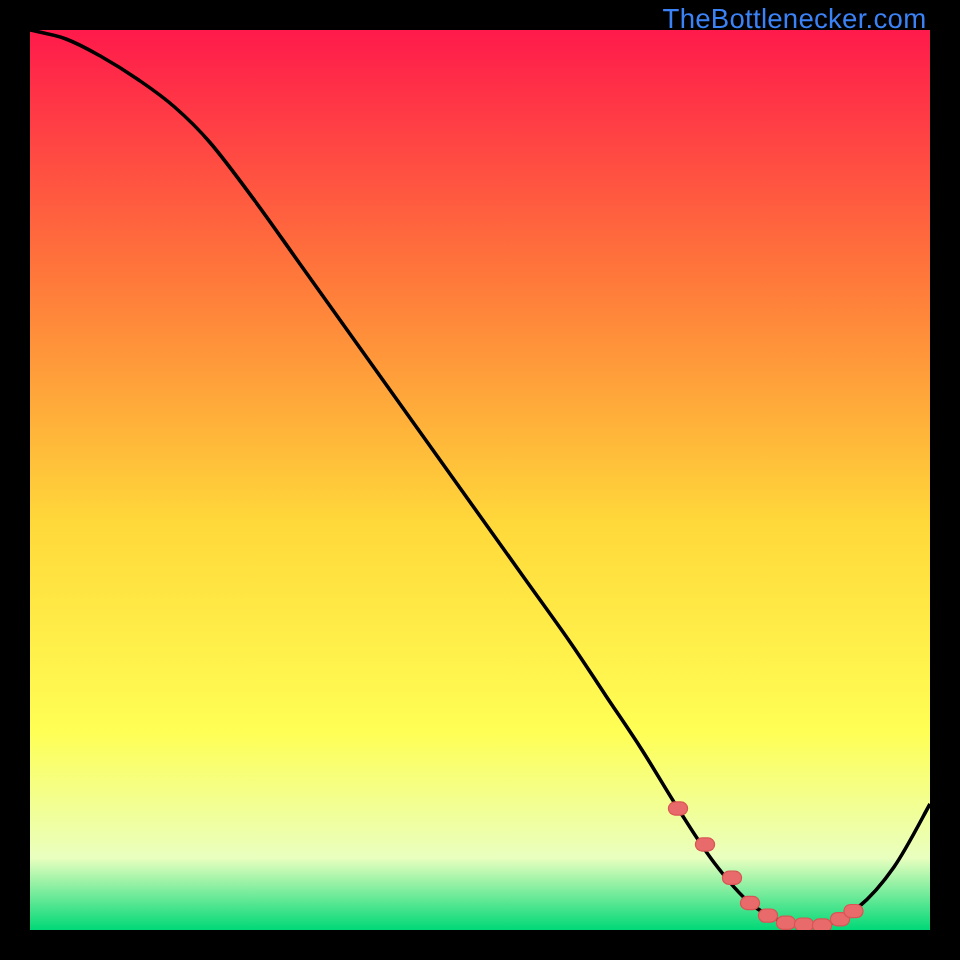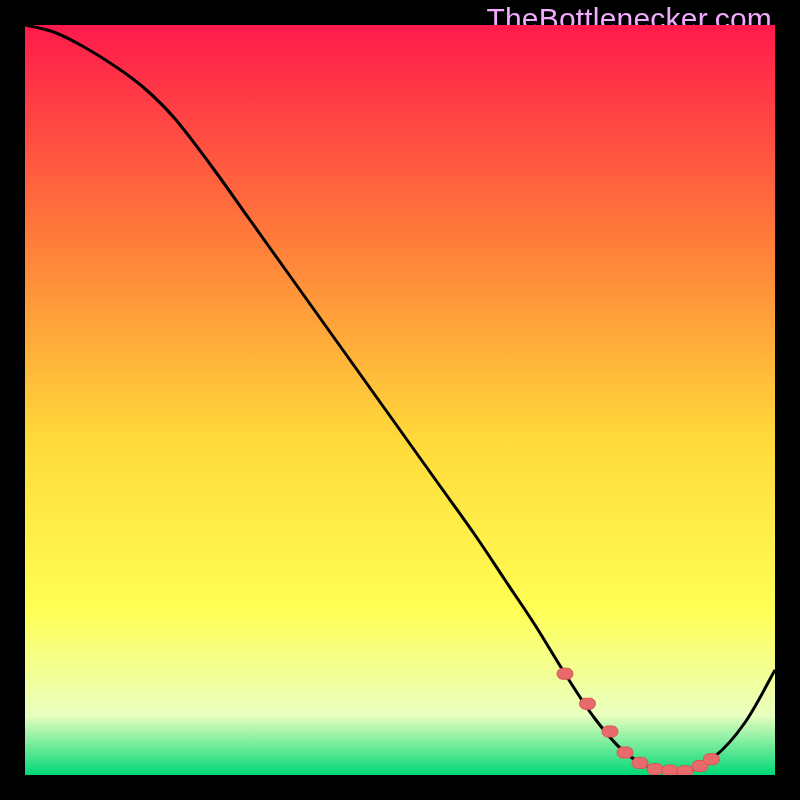--- a/index.html
+++ b/index.html
@@ -29,22 +29,22 @@
     position: absolute;
     left: 0;
     top: 0;
     width: 750px;
     height: 750px;
   }
   .watermark {
     position: absolute;
     top: 2px;
     right: 28px;
-    color: #f0abfc;
-    font-size: 30px;
+    color: #3b82f6;
+    font-size: 23px;
     font-weight: 500;
     letter-spacing: 0.2px;
     user-select: none;
   }
   svg { display: block; }
 </style>
 </head>
 <body>
 
 <div class="stage">

